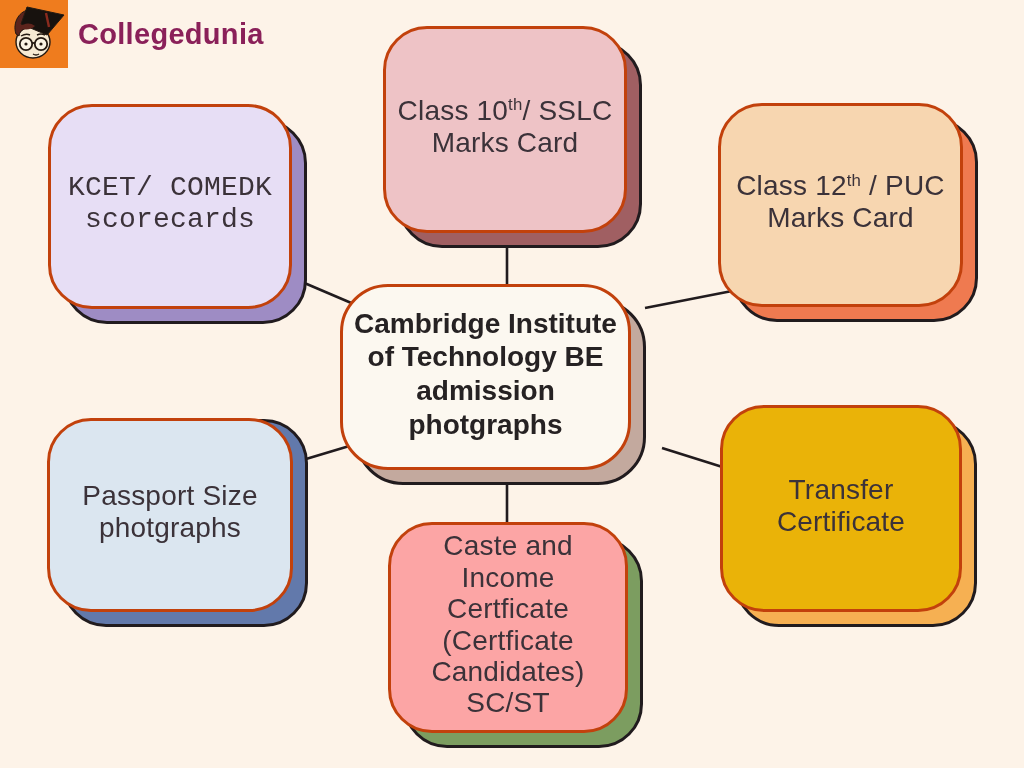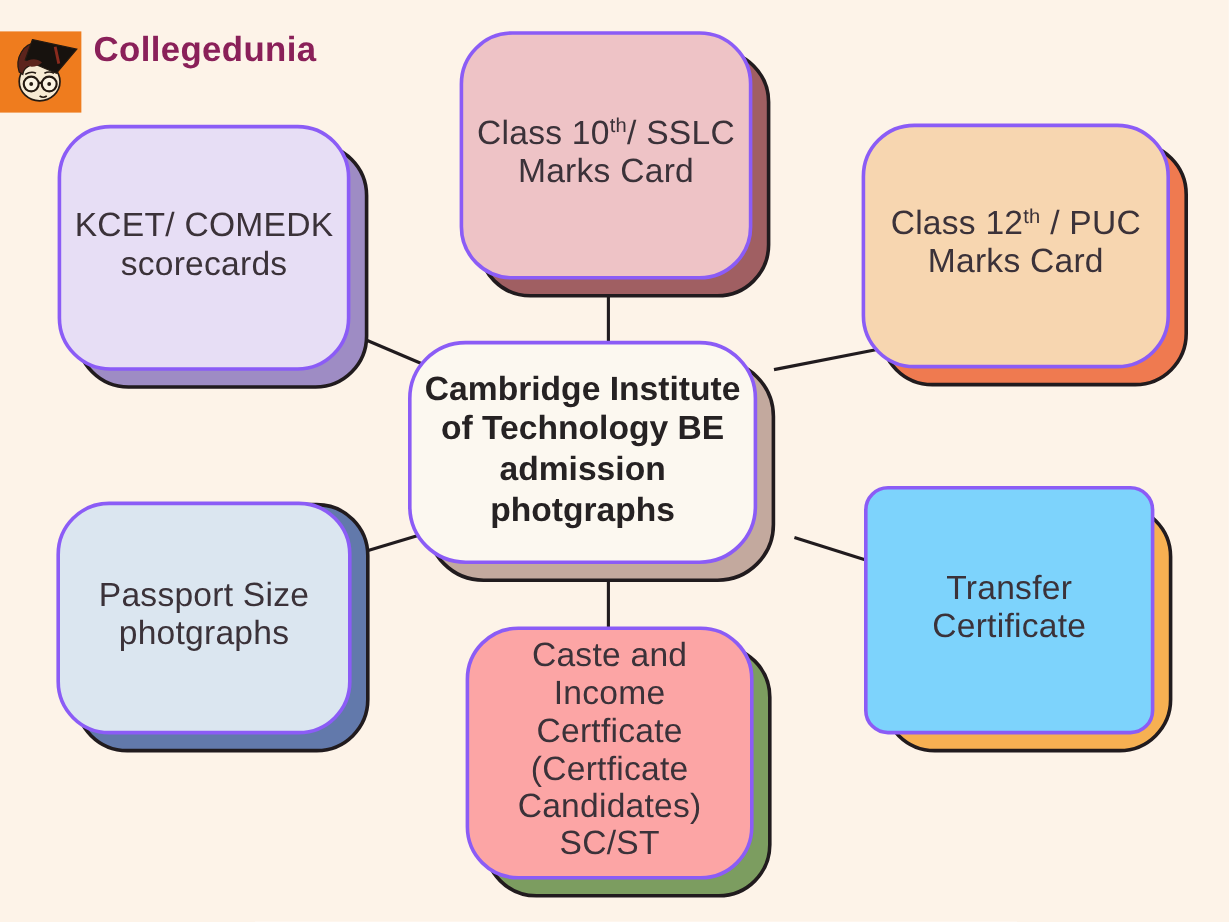--- a/index.html
+++ b/index.html
@@ -11,50 +11,50 @@
   .connectors line{stroke:#211b1e;stroke-width:2.6;}
 
   
   .node{position:absolute;z-index:1;}
   .node .shadow{
     position:absolute;inset:0;transform:translate(15px,15px);
     border:3px solid #211b1e;border-radius:44px;
   }
   .node .face{
     position:absolute;inset:0;
-    border:3px solid #8b5cf6;border-radius:44px;
+    border:3px solid #c2410c;border-radius:44px;
     display:flex;flex-direction:column;align-items:center;justify-content:center;
     text-align:center;box-sizing:border-box;padding:8px 10px 14px 10px;
   }
   .node-label{font-size:28px;line-height:1.14;color:#3b3239;letter-spacing:0.2px;}
   .node-label .ln{display:block;white-space:nowrap;}
   .sup{font-size:0.6em;position:relative;top:-0.55em;}
 
   .n-pink  .face{background:#eec3c6;} .n-pink  .shadow{background:#a05f62;}
   .n-peach .face{background:#f7d6b0;} .n-peach .shadow{background:#ef7a50;}
   .n-lav   .face{background:#e7def5;} .n-lav   .shadow{background:#9e8cc4;}
   .n-blue  .face{background:#dbe6f0;margin-top:14px;} .n-blue  .shadow{background:#6279ab;}
   .n-green .face{background:#fca5a5;} .n-green .shadow{background:#7c9d60;}
-  .n-yellow .face{background:#7dd3fc;border-radius:20px;} .n-yellow .shadow{background:#f6b052;}
+  .n-yellow .face{background:#eab308;} .n-yellow .shadow{background:#f6b052;}
   .n-center.node .shadow{background:#c3a99e;border-radius:48px;}
   .n-center.node .face{background:#fcf8f0;border-radius:48px;}
   .n-center .node-label{font-weight:bold;color:#262223;font-size:28px;line-height:1.2;letter-spacing:0;}
 
   
   .pos-class10 {left:383px;top:26px; width:244px;height:207px;}
-  .pos-class12 {left:718px;top:103px;width:245px;height:204px;padding-left:12px;}
-  .pos-kcet    {left:48px; top:104px;width:244px;height:205px;}
+  .pos-class12 {left:718px;top:103px;width:245px;height:204px;}
+  .pos-kcet    {left:48px; top:104px;width:244px;height:205px;font-family:Liberation Mono, monospace;}
   .pos-passport{left:47px; top:404px;width:246px;height:208px;}
   .pos-caste   {left:388px;top:522px;width:240px;height:211px;}
   .pos-transfer{left:720px;top:405px;width:242px;height:207px;}
   .pos-center  {left:340px;top:284px;width:291px;height:186px;}
   .pos-caste .node-label{line-height:1.12;}
 
   
-  .brand{position:absolute;left:0;top:0;z-index:2;display:flex;margin-top:26px;}
+  .brand{position:absolute;left:0;top:0;z-index:2;display:flex;align-items:center;}
   .logo-tile{width:68px;height:68px;display:block;}
   .brand-name{
     margin-left:10px;font-weight:bold;font-size:29px;color:#8a2059;letter-spacing:0.3px;
   }
 </style>
 </head>
 <body>
 
 <div class="canvas">
 

